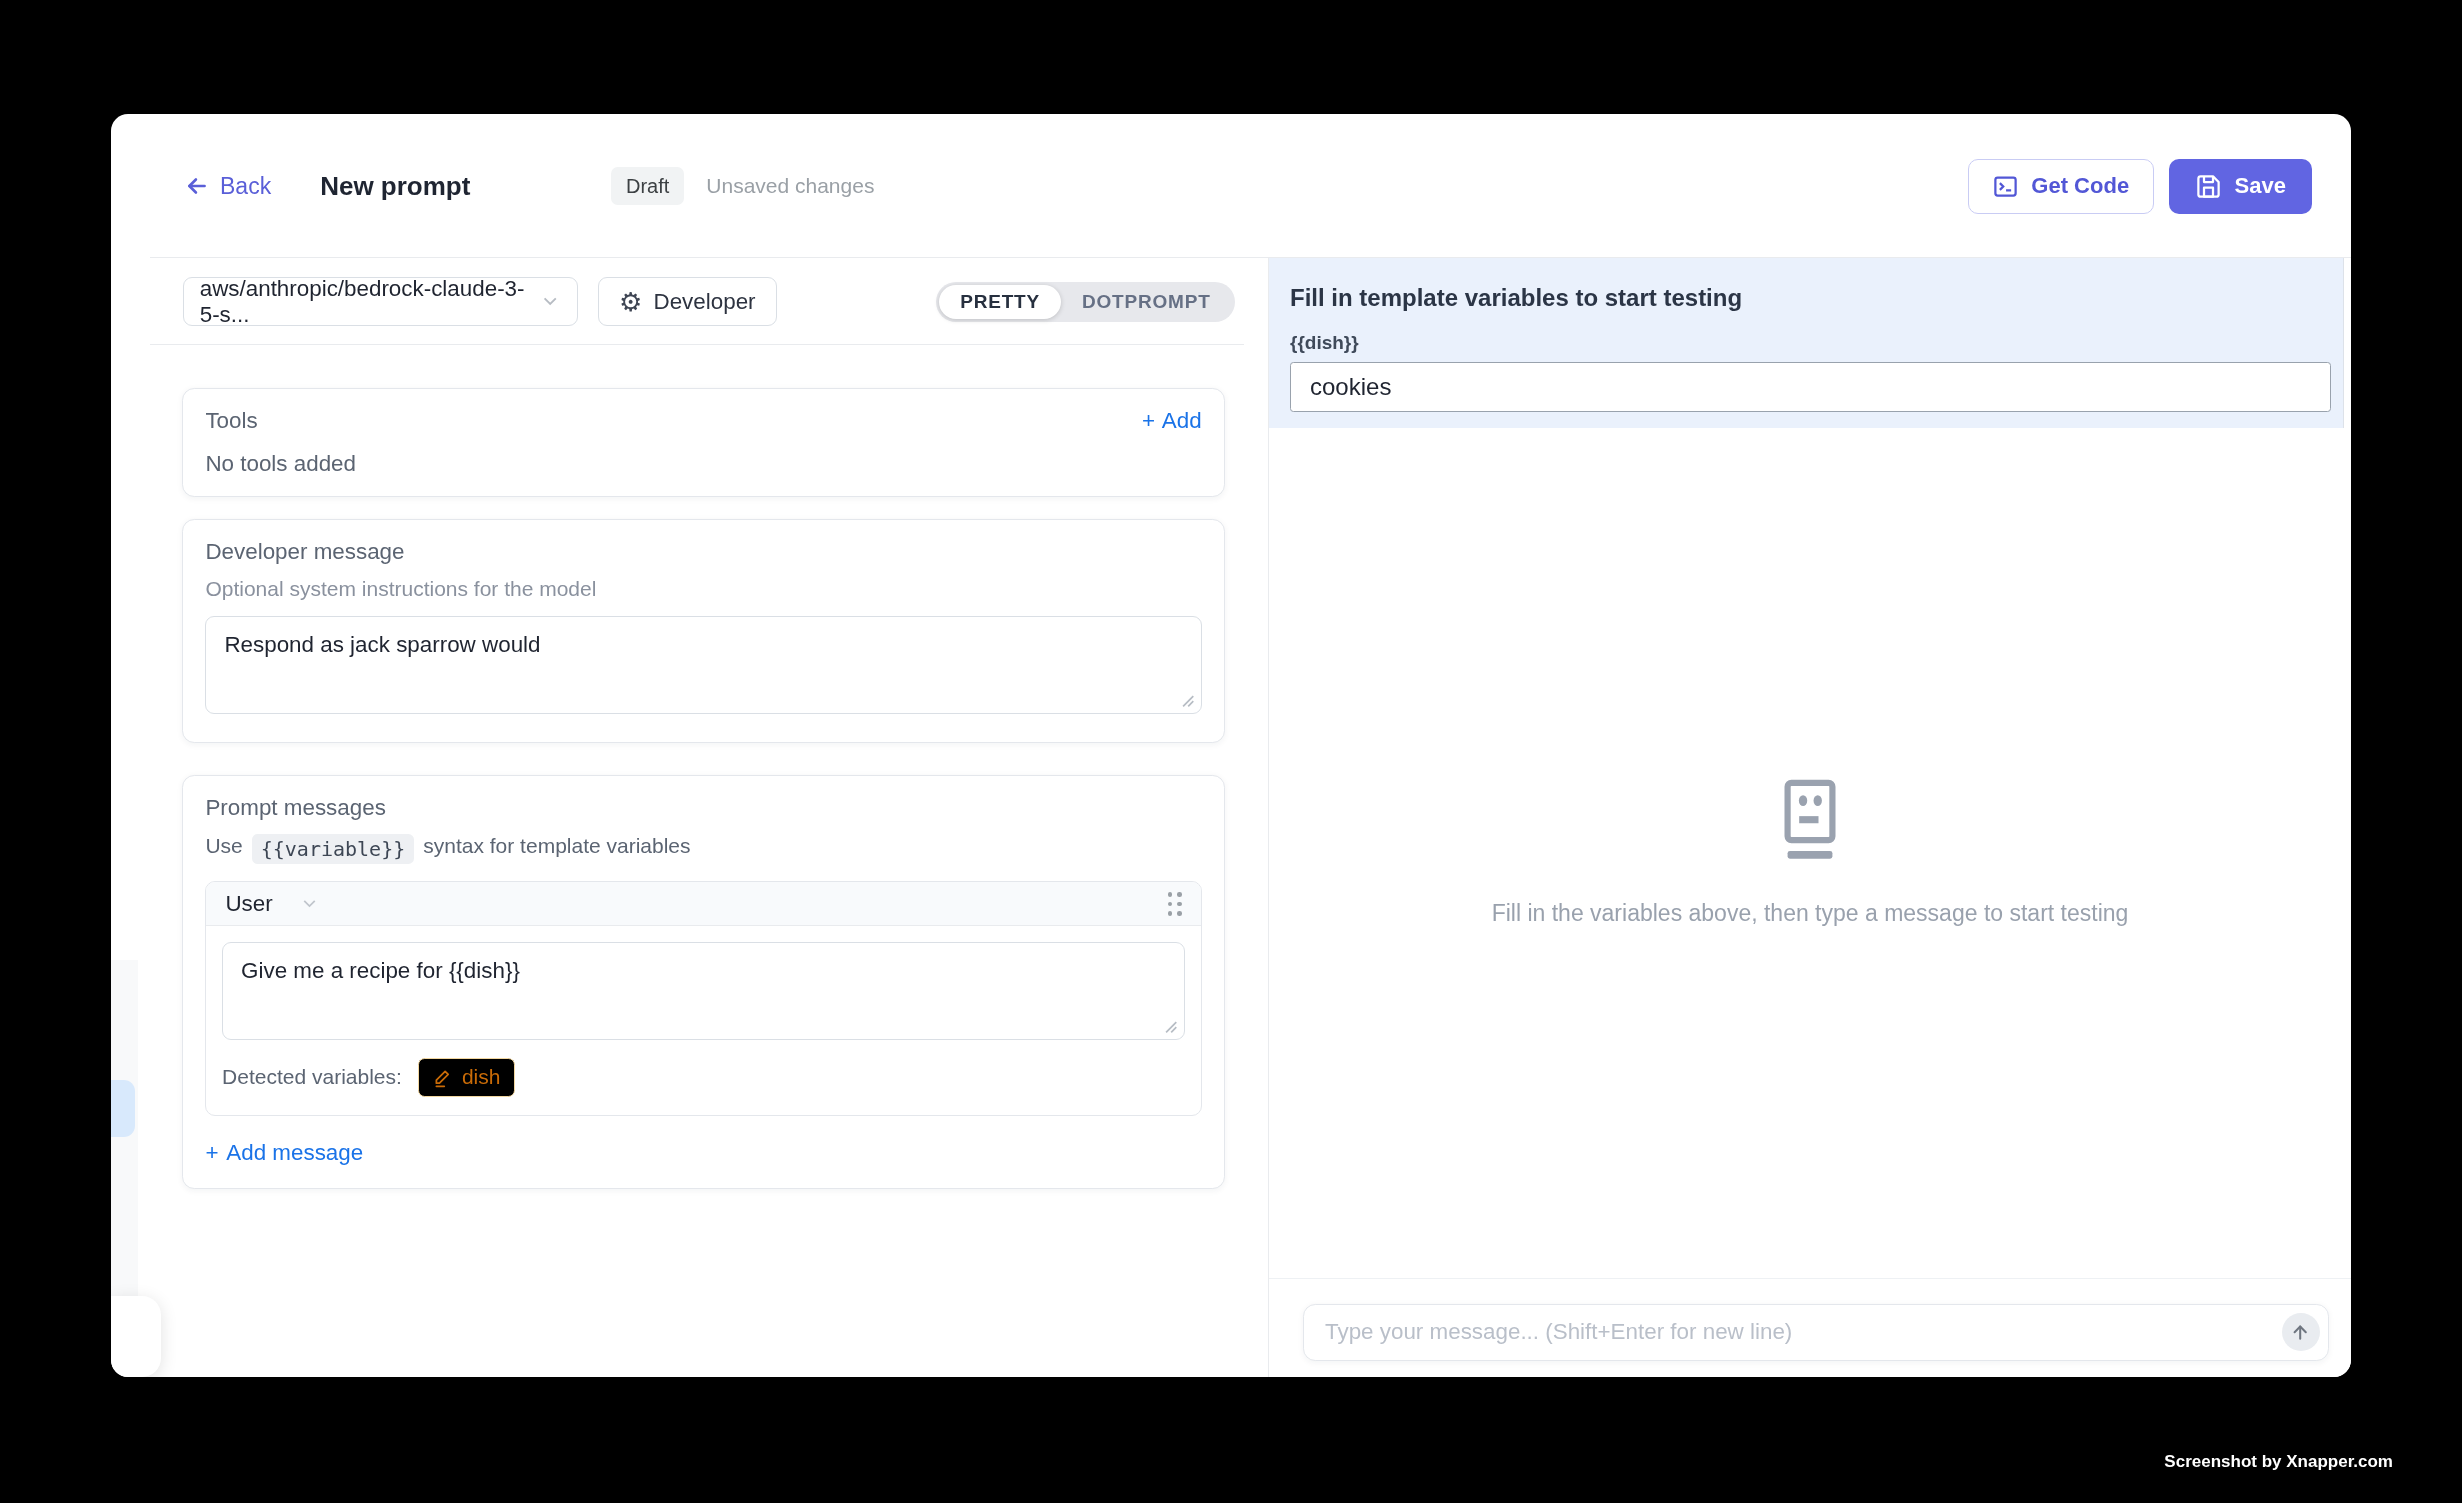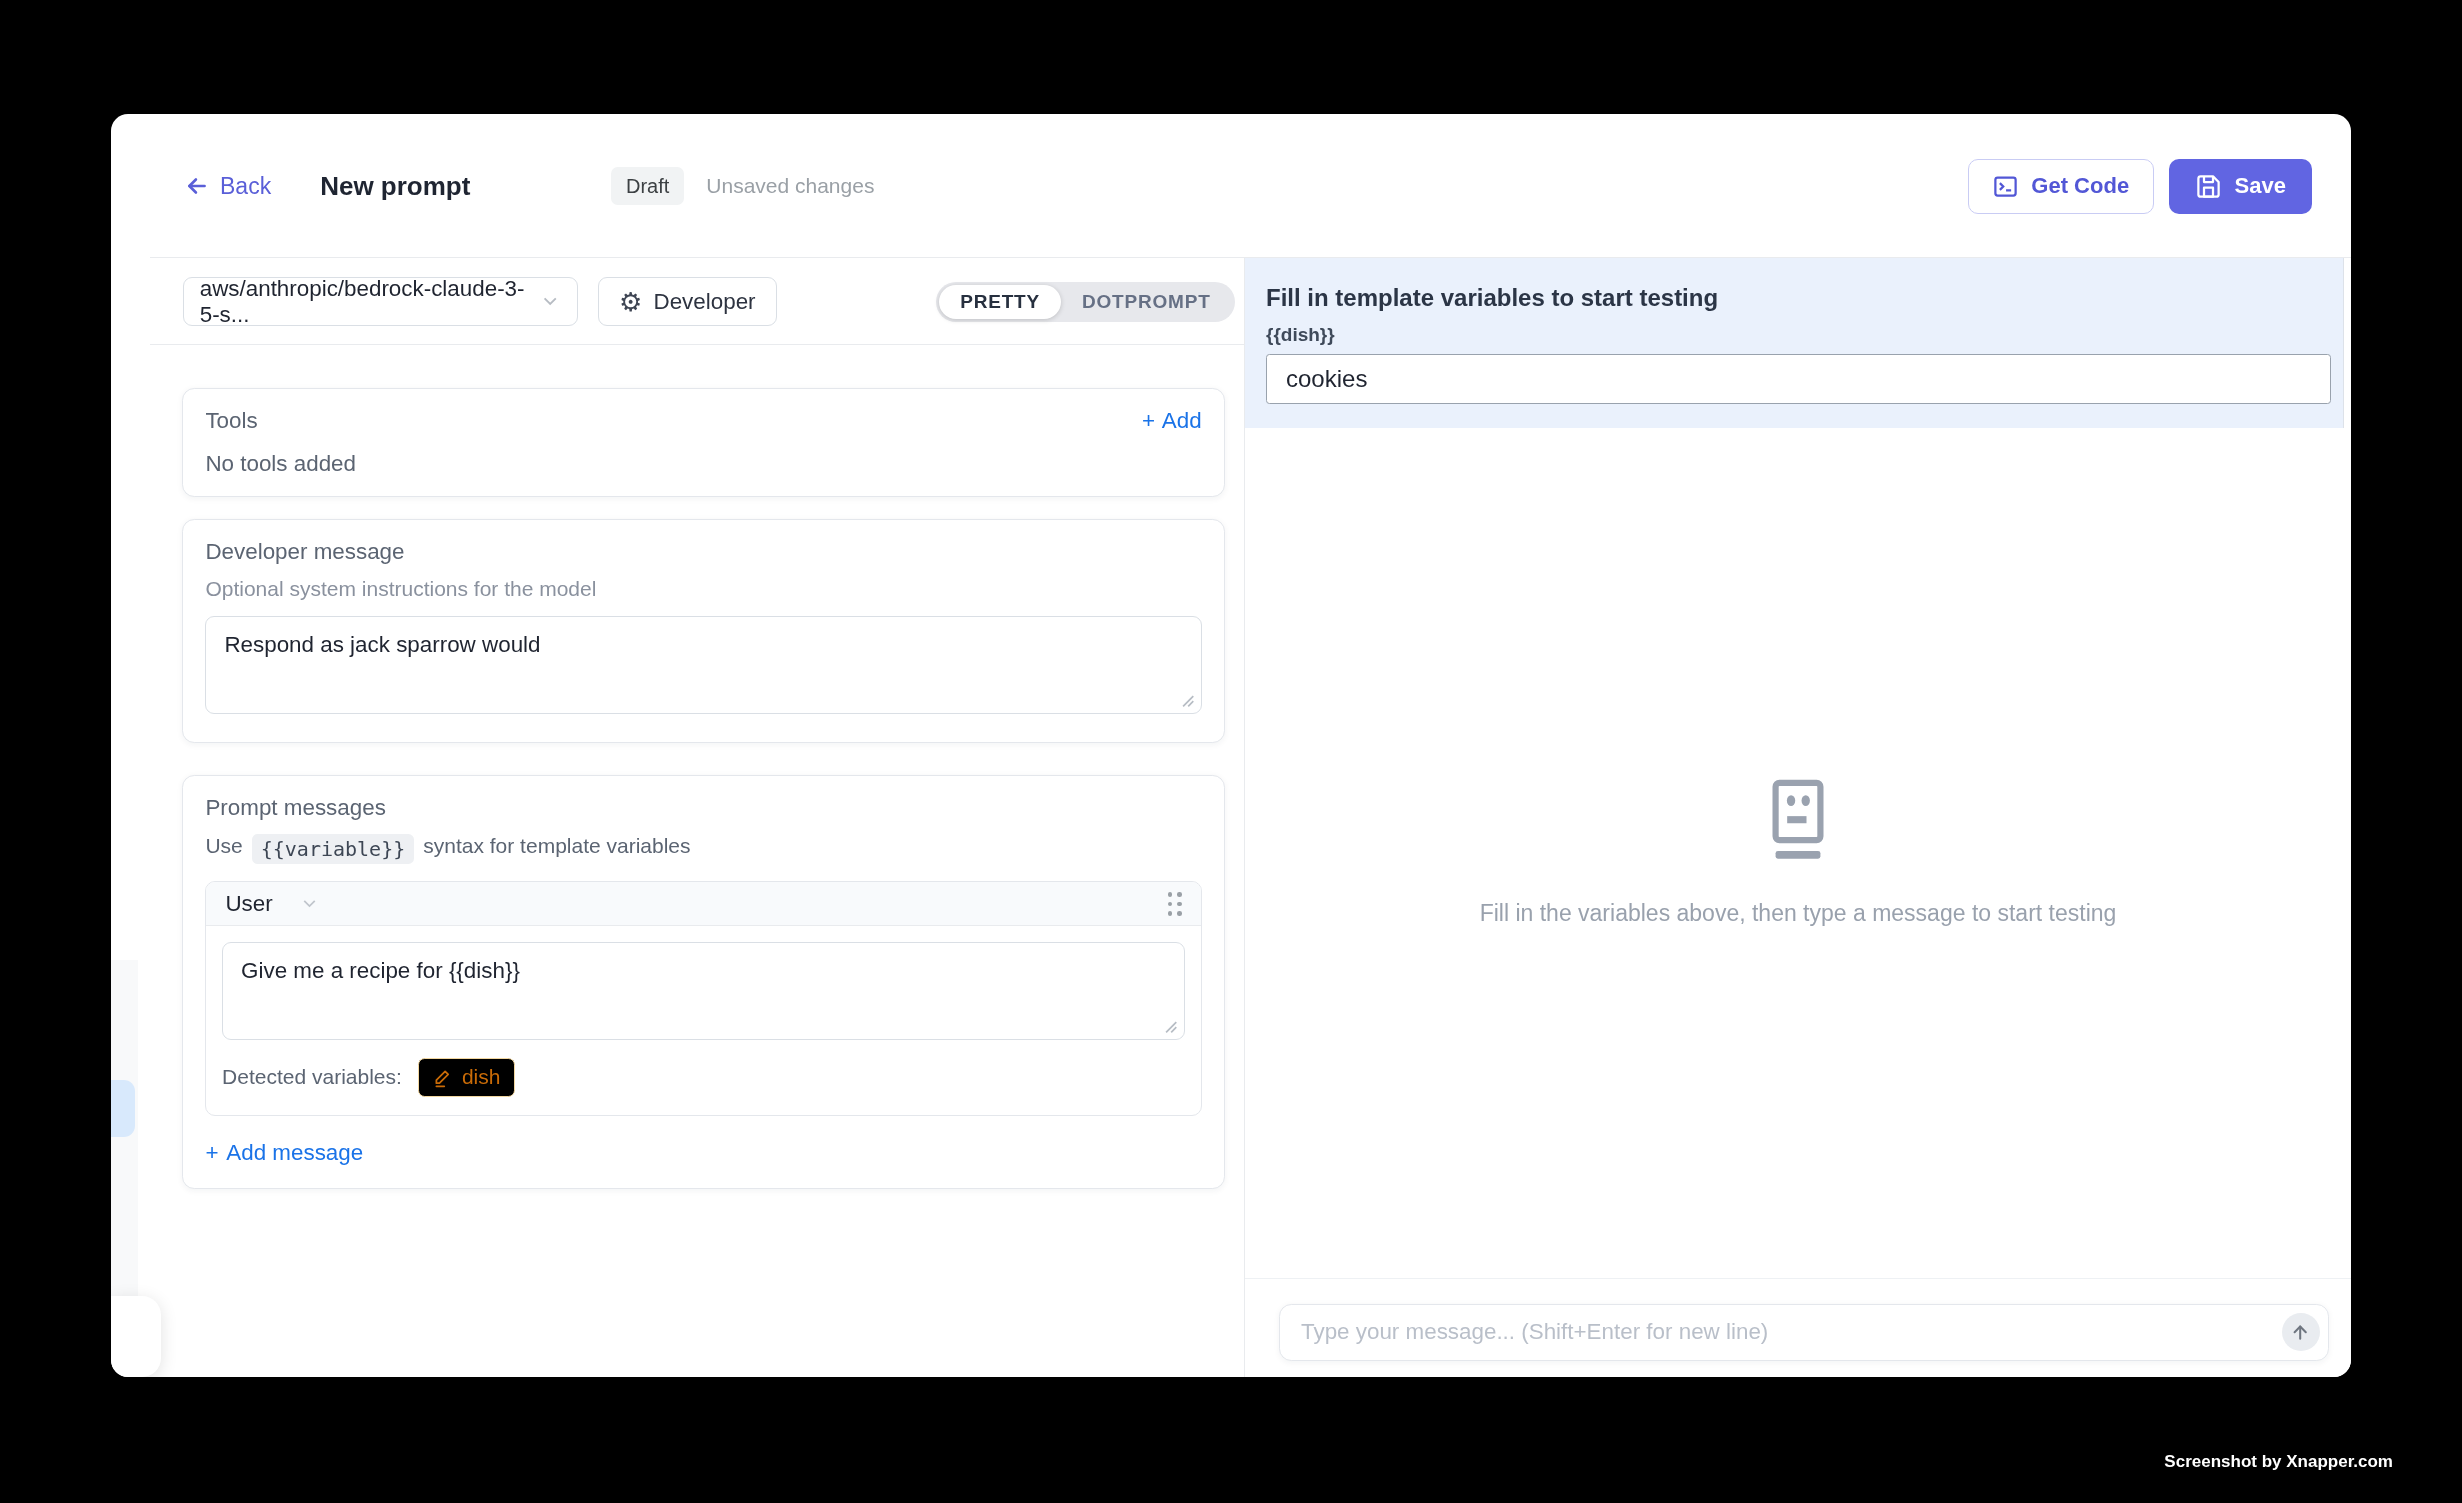--- a/index.html
+++ b/index.html
@@ -36,21 +36,21 @@
     background:#fff; color:#5257d6; font-size:22px; font-weight:600;
     display:flex; align-items:center; gap:12.3px; cursor:pointer;
   }
   .btn-save {
     margin-left:15.7px; height:55px; padding:0 26px; border:none; border-radius:10px;
     background:#6165e2; color:#fff; font-size:22px; font-weight:600;
     display:flex; align-items:center; gap:12.3px; cursor:pointer;
   }
 
   
-  .body-row { display:flex; height:1147px; }
+  .body-row { display:flex; height:1147px;gap:24px; }
   .left-panel { width:1133px; position:relative; }
   .right-panel { flex:1; border-left:1.1px solid #e9ebee; display:flex; flex-direction:column; position:relative; background:#fff; }
 
   
   .model-row { height:87px; display:flex; align-items:center; padding:0 9px 0 72px; position:relative; }
   .model-row::after { content:""; position:absolute; left:39px; right:0; bottom:0; height:1.1px; background:#e9ebee; }
   .model-select {
     width:395px; height:49px; border:1.1px solid #dadfe5; border-radius:9px; background:#fff;
     display:flex; align-items:center; justify-content:space-between; padding:0 15.7px;
     font-size:22.4px; color:#1f2430; cursor:pointer;
@@ -99,21 +99,21 @@
   .var-chip {
     background:#000000; border:1.1px solid #f2d7a0; border-radius:6.7px;
     padding:6.7px 13.4px; display:flex; align-items:center; gap:9px;
     color:#c96b07; font-size:21px; font-weight:500; cursor:pointer;
   }
   .add-msg { margin-top:23.5px; color:#1a73e8; font-size:22.4px; font-weight:500; display:flex; align-items:center; gap:7.8px; cursor:pointer; }
 
   
   .blue-section { background:#eaf1fc; height:170px; padding:26px 20px 0 21px; position:relative; }
   .blue-title { font-size:24px; font-weight:700; color:#2b3546; }
-  .blue-label { margin-top:12px; font-size:19px; font-weight:700; color:#3f4a5a; }
+  .blue-label { margin-top:20px; font-size:19px; font-weight:700; color:#3f4a5a; }
   .blue-input {
     margin-top:7.8px; width:100%; height:50px; border:1.1px solid #99a2ad; border-radius:3.4px;
     background:#fff; font-size:24px; color:#1f2430; padding:0 19px; outline:none;
     font-family:"Liberation Sans",sans-serif;
   }
   .scroll-strip { position:absolute; top:0; right:0; width:8.4px; height:170px; background:#fff; border-left:1.1px solid #dde2e9; }
 
   .empty-state { flex:1; display:flex; flex-direction:column; align-items:center; justify-content:center; color:#9aa2af; }
   .empty-text { margin-top:39px; font-size:23px; color:#99a1ad; }
 

